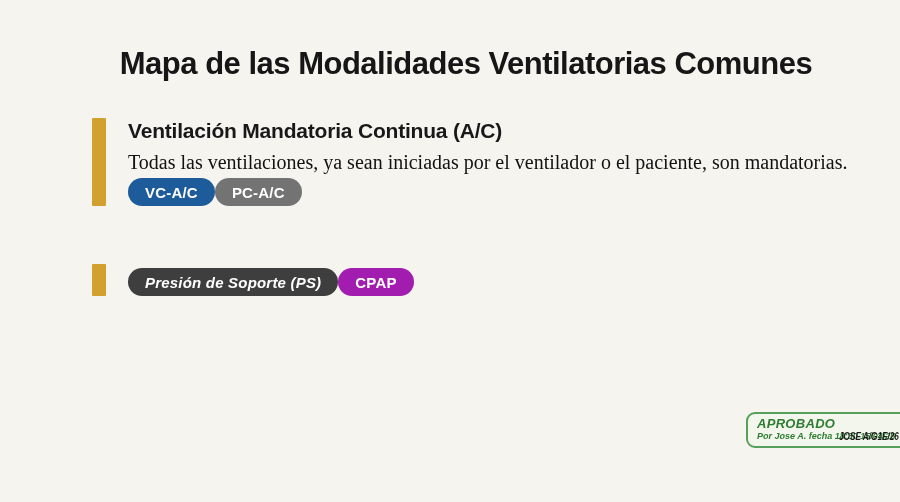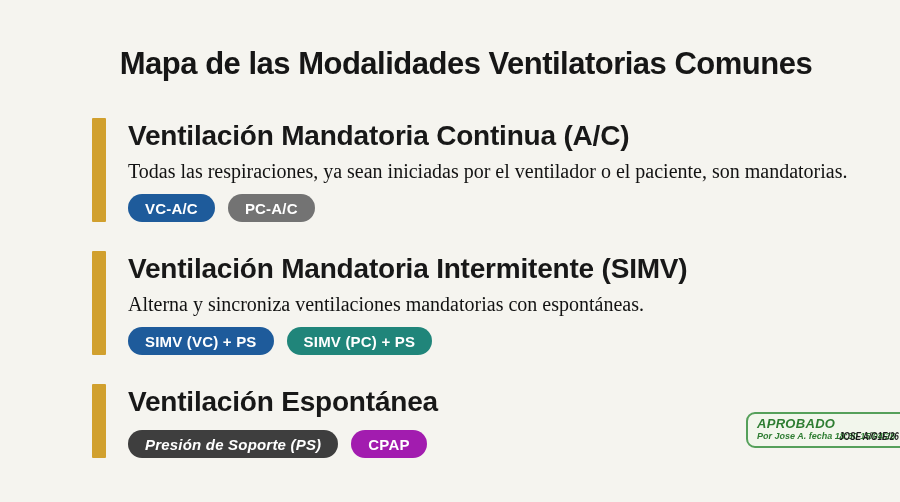--- a/index.html
+++ b/index.html
@@ -35,37 +35,36 @@
   }
   .accent-bar {
     width: 14px;
     border-radius: 1px;
     background: #d1a02e;
     flex: 0 0 14px;
   }
   .section-content { margin-left: 22px; }
   .section-heading {
     margin: 0;
-    font-size: 28px;
+    font-size: 21px;
     font-weight: 800;
     letter-spacing: -0.2px;
     line-height: 1.25;
     color: #181818;
   }
   .section-desc {
     margin: 6px 0 0 0;
     font-family: "Liberation Serif", serif;
     font-size: 20px;
     line-height: 1.2;
     color: #121212;
   }
   .tag-row {
-    margin-top: 11px;
+    margin-top: 4px;
     display: flex;
-    gap: 13px;
     align-items: center;
   }
   .pill {
     display: inline-flex;
     align-items: center;
     height: 28px;
     padding: 0 17px;
     border-radius: 15px;
     color: #ffffff;
     font-size: 15px;
@@ -122,44 +121,35 @@
 <div class="slide">
 
   <h1 class="title">Mapa de las Modalidades Ventilatorias Comunes</h1>
 
   <div class="sections">
 
     <div class="section">
       <div class="accent-bar" style="background-color: rgb(209, 160, 46);"></div>
       <div class="section-content">
         <h2 class="section-heading">Ventilación Mandatoria Continua (A/C)</h2>
-        <p class="section-desc">Todas las respiraciones, ya sean iniciadas por el ventilador o el paciente, son mandatorias.</p>
+        <p class="section-desc">Todas las ventilaciones, ya sean iniciadas por el ventilador o el paciente, son mandatorias.</p>
         <div class="tag-row">
           <span class="pill" style="background-color: rgb(30, 91, 155);">VC-A/C</span>
           <span class="pill" style="background-color: #737373;">PC-A/C</span>
         </div>
       </div>
     </div>
 
     <div class="section">
       <div class="accent-bar" style="background-color: rgb(209, 160, 46);"></div>
-      <div class="section-content">
-        <h2 class="section-heading">Ventilación Mandatoria Intermitente (SIMV)</h2>
-        <p class="section-desc">Alterna y sincroniza ventilaciones mandatorias con espontáneas.</p>
-        <div class="tag-row">
-          <span class="pill" style="background-color: rgb(30, 91, 155);">SIMV (VC) + PS</span>
-          <span class="pill" style="background-color: rgb(32, 133, 122);">SIMV (PC) + PS</span>
-        </div>
-      </div>
     </div>
 
     <div class="section">
       <div class="accent-bar" style="background-color: rgb(209, 160, 46);"></div>
       <div class="section-content">
-        <h2 class="section-heading">Ventilación Espontánea</h2>
         <div class="tag-row">
           <span class="pill" style="background-color: rgb(62, 62, 62); font-style: italic;">Presión de Soporte (PS)</span>
           <span class="pill" style="background-color: #a21caf;">CPAP</span>
         </div>
       </div>
     </div>
 
   </div>
 
   <div class="stamp">

